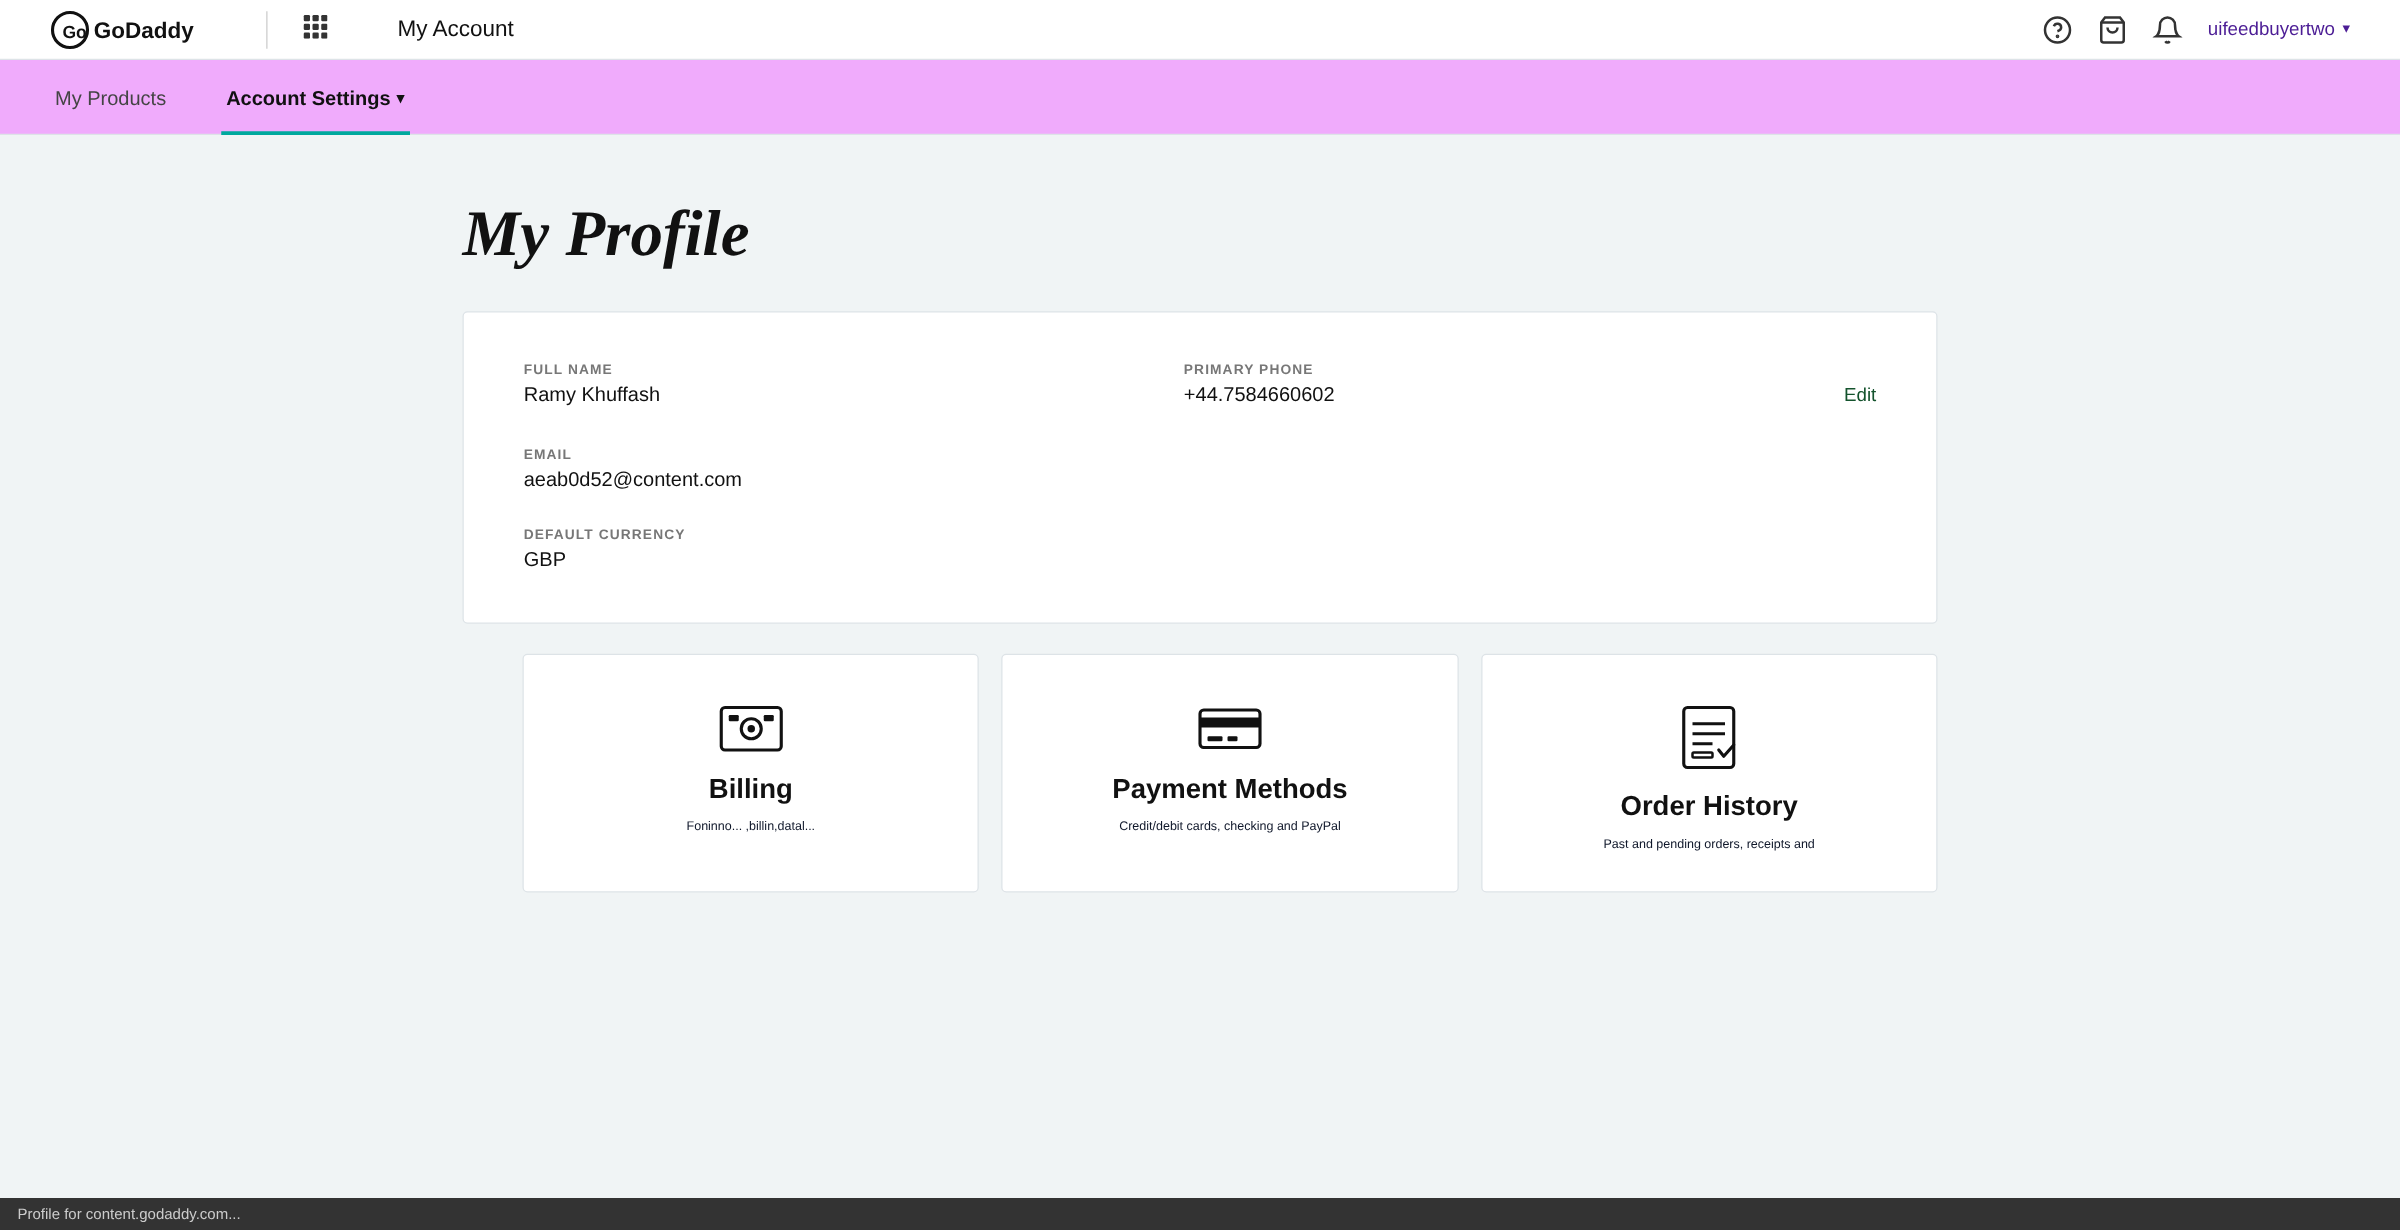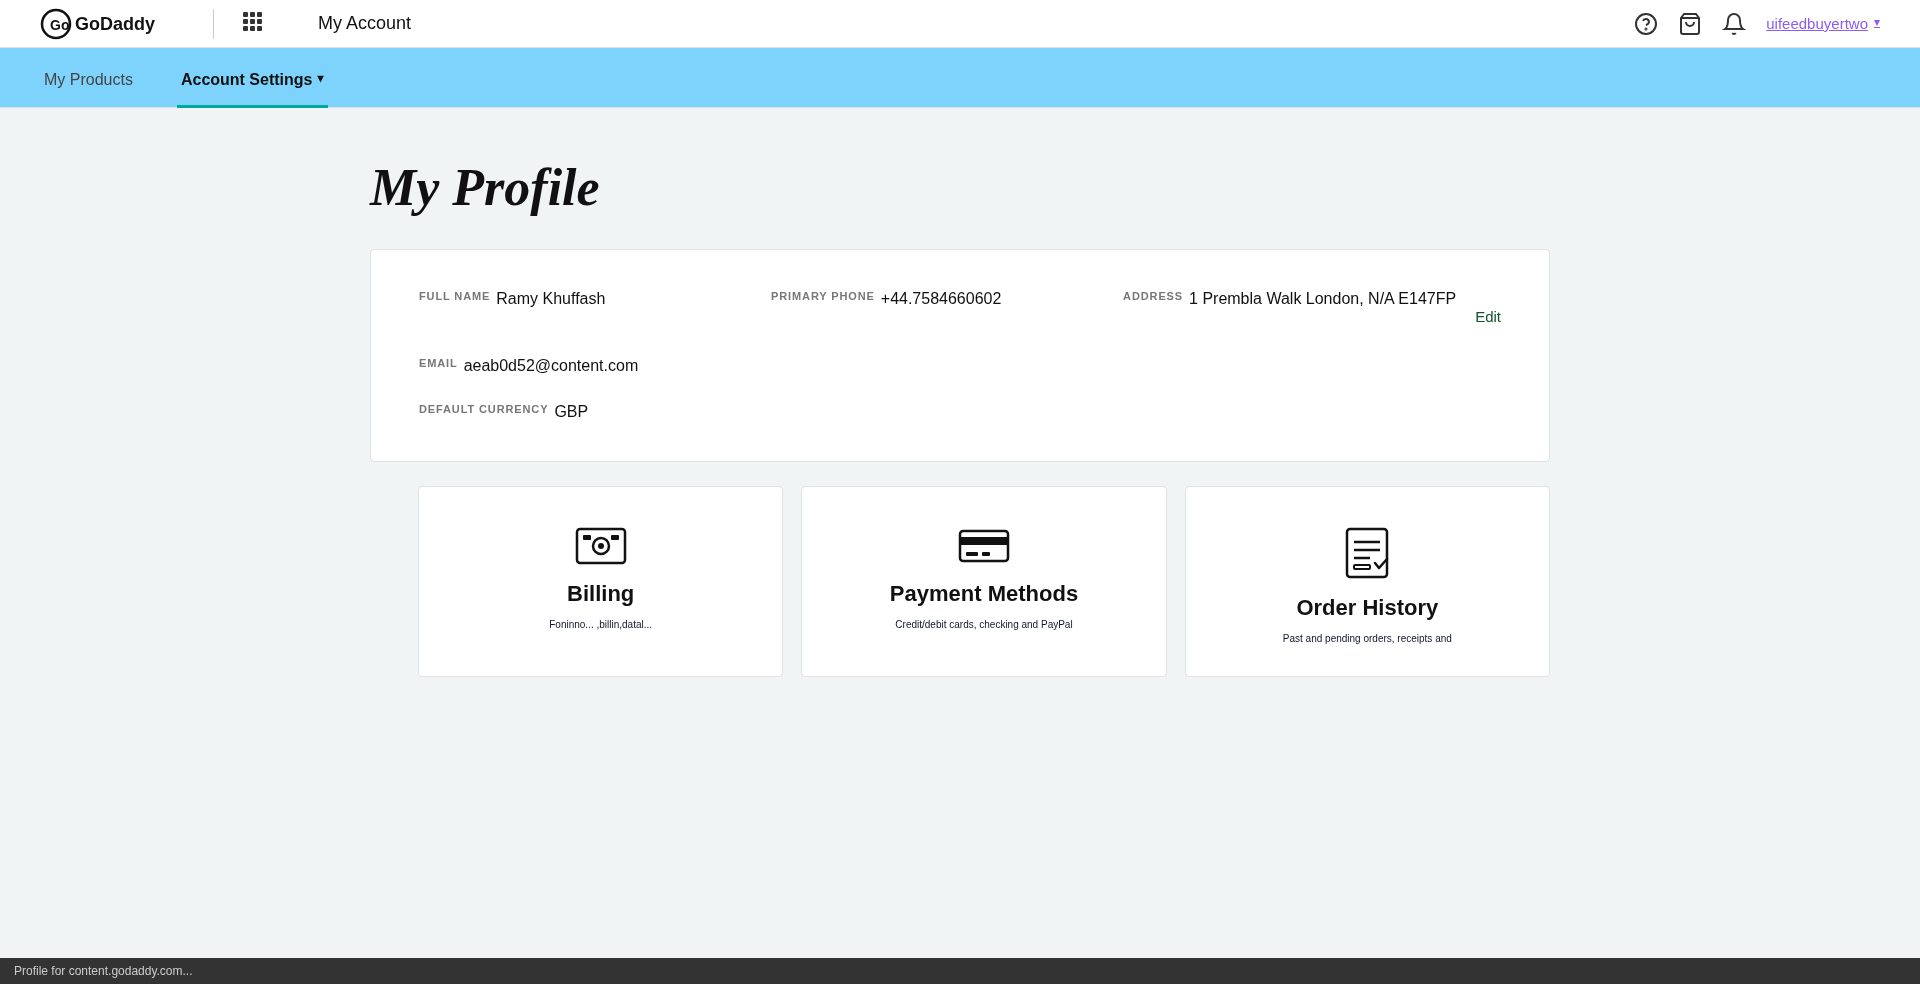--- a/index.html
+++ b/index.html
@@ -54,31 +54,30 @@
       color: #333;
       cursor: pointer;
       display: flex;
       align-items: center;
     }
     .header-user {
       display: flex;
       align-items: flex-start;
       gap: 6px;
       font-size: 15px;
-      color: #8b5cf6;
-      cursor: pointer;
-      text-decoration: underline;
+      color: #4c1d95;
+      cursor: pointer;
     }
     .header-user-chevron {
       font-size: 12px;
     }
 
     
     .nav-tabs {
-      background: #7dd3fc;
+      background: #f0abfc;
       border-bottom: 1px solid #dde3e7;
       display: flex;
       align-items: flex-end;
       padding: 0 40px;
       height: 60px;
     }
     .nav-tab {
       font-size: 16px;
       color: #444;
       padding: 0 4px 16px 4px;
@@ -120,21 +119,21 @@
     .profile-card {
       background: #fff;
       border: 1px solid #dde3e7;
       border-radius: 4px;
       padding: 40px 48px;
       margin-bottom: 24px;
       position: relative;
     }
     .field-group {
       display: flex;
-      flex-direction: row;
+      flex-direction: column;
       gap: 6px;
     }
     .field-label {
       font-size: 11px;
       font-weight: 700;
       color: #777;
       letter-spacing: 0.08em;
       text-transform: uppercase;
     }
     .field-value {
@@ -293,24 +292,20 @@
 
     <div class="profile-row-1">
       <div class="field-group">
         <span class="field-label">FULL NAME</span>
         <span class="field-value">Ramy Khuffash</span>
       </div>
       <div class="field-group">
         <span class="field-label">PRIMARY PHONE</span>
         <span class="field-value">+44.7584660602</span>
       </div>
-      <div class="field-group">
-        <span class="field-label">ADDRESS</span>
-        <span class="field-value">1 Prembla Walk London, N/A E147FP</span>
-      </div>
       <div class="edit-col">
         <a class="edit-link" href="#">Edit</a>
       </div>
     </div>
 
     <div class="profile-row-2">
       <div class="field-group">
         <span class="field-label">EMAIL</span>
         <span class="field-value">aeab0d52@content.com</span>
       </div>

